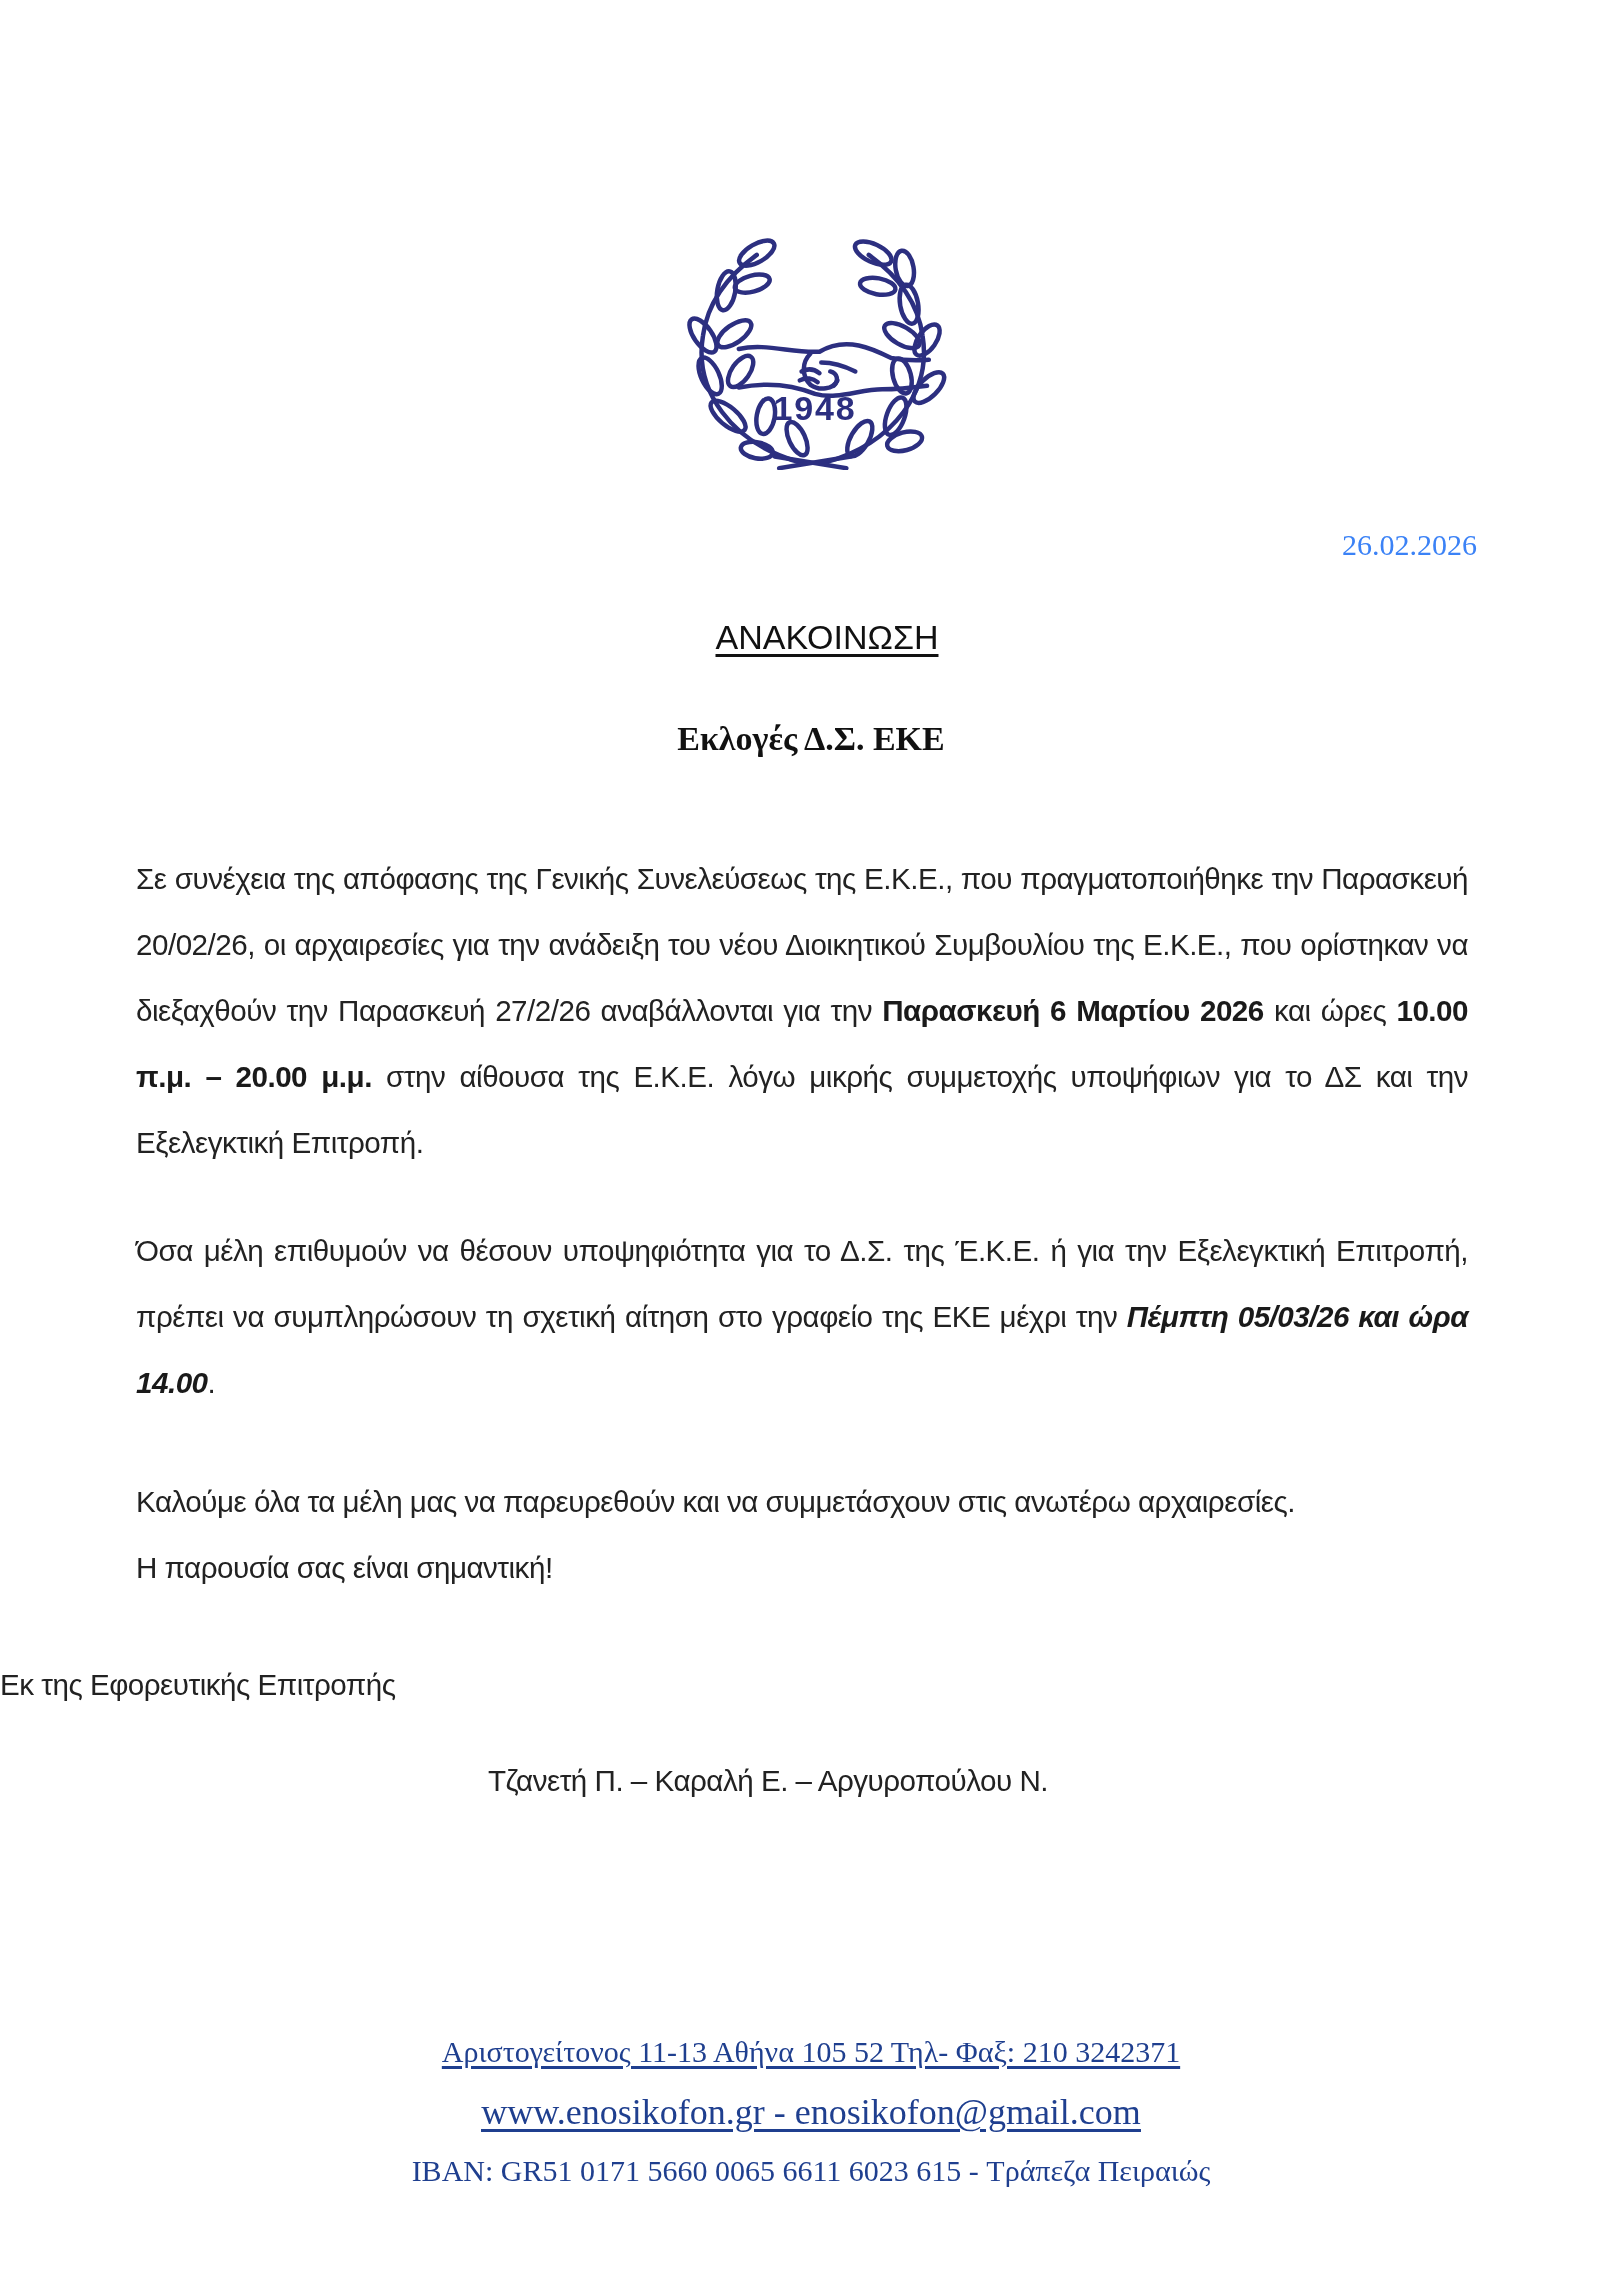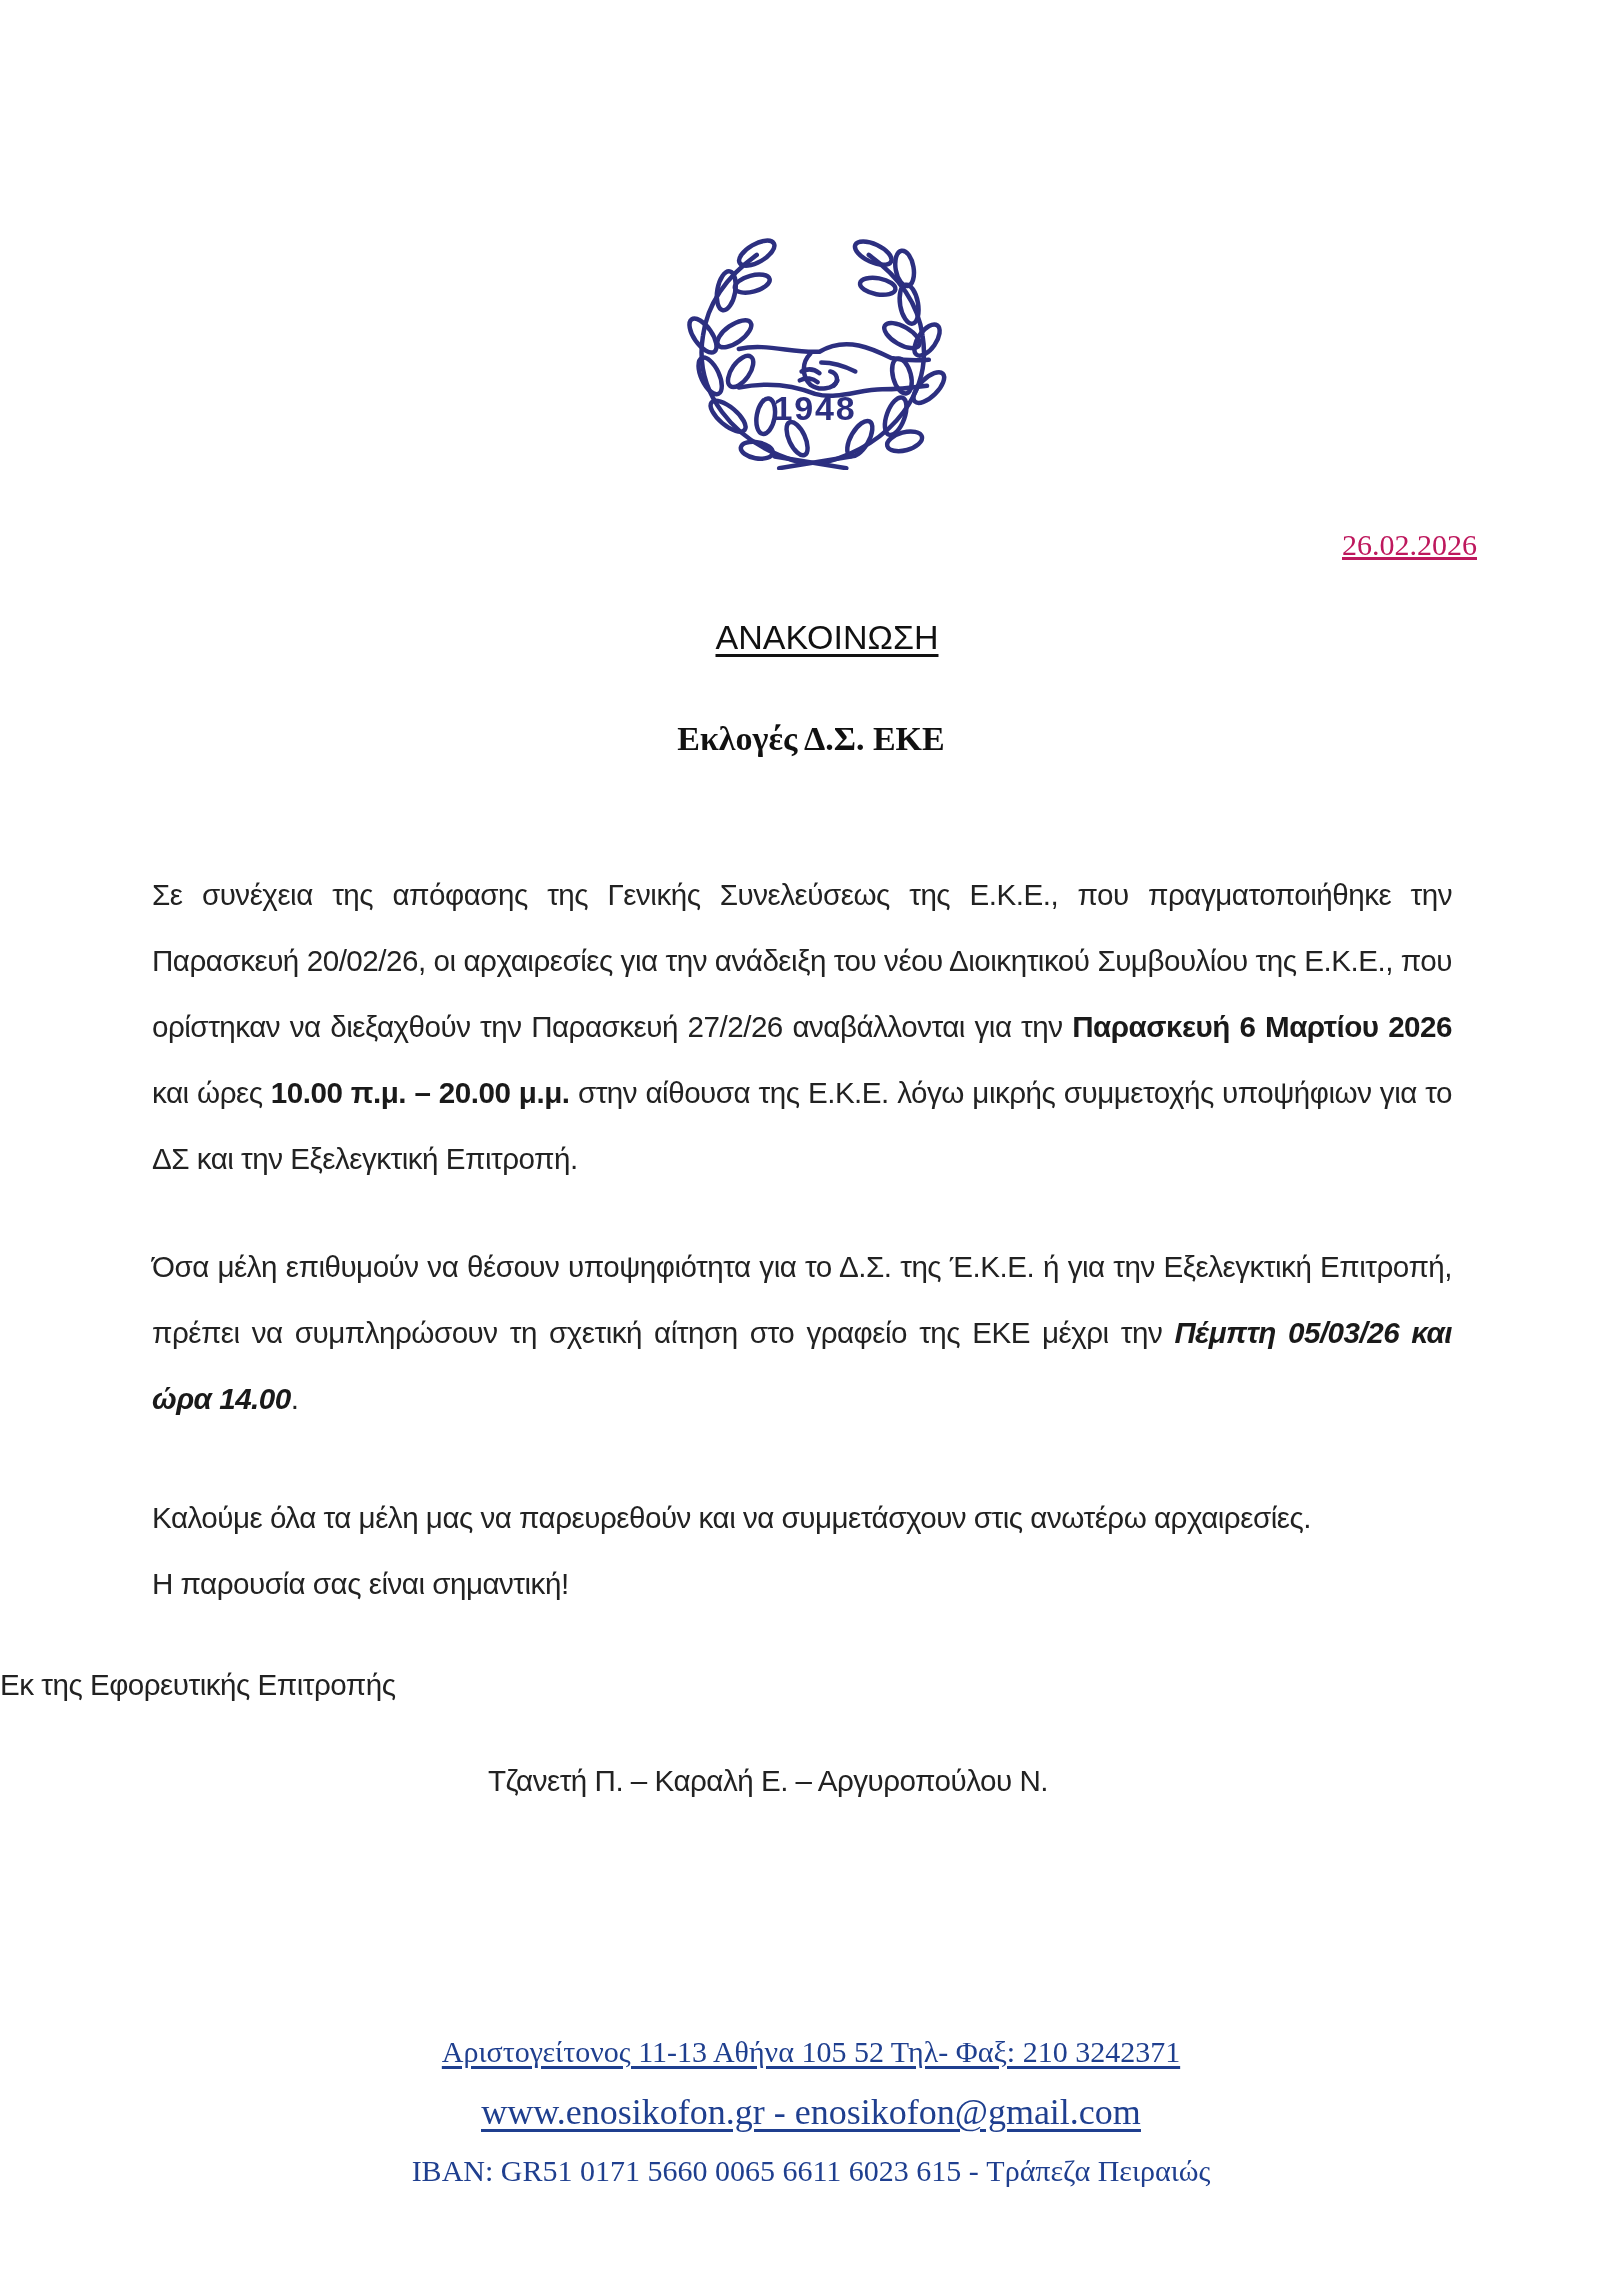--- a/index.html
+++ b/index.html
@@ -2,31 +2,31 @@
 <html style="font-size:14.3px"><head>
 <meta charset="utf-8">
 <style>
   html, body { margin: 0; padding: 0; background: #ffffff; }
   body { width: 1622px; height: 2293px; position: relative; overflow: hidden; color: #1a1a1a; }
   .page { position: absolute; left: 0; top: 0; width: 1622px; height: 2293px; background: #fff; }
 
   .logo { position: absolute; left: 667px; top: 237px; width: 296px; height: 233px; }
   .logo svg { width: 100%; height: 100%; display: block; }
 
-  .date { position: absolute; right: 145px; top: 528px; font-family: "Liberation Serif", "DejaVu Serif", serif; font-size: 30px; color: #be185d; text-decoration: underline; }
+  .date { position: absolute; right: 145px; top: 528px; font-family: "Liberation Serif", "DejaVu Serif", serif; font-size: 30px; color: #3b82f6; }
 
   .title { position: absolute; left: 0; width: 1622px; top: 618px; text-align: center;
            font-family: "Liberation Sans", "DejaVu Sans", sans-serif; font-size: 34px; color: #111;
            text-decoration: underline; text-underline-offset: 5.4px; text-decoration-thickness: 2.7px; padding-left: 16px; }
   .subtitle { position: absolute; left: 0; width: 1622px; top: 697px; text-align: center;
               font-family: "Liberation Serif", "DejaVu Serif", serif; font-weight: bold; font-size: 34px; color: #111; margin-top: 23px; }
 
   .body { position: absolute; left: 136px; width: 1332px; font-family: "Liberation Sans", "DejaVu Sans", sans-serif;
           font-size: 29.6px; line-height: 66px; color: #222; text-align: justify; letter-spacing: -0.5px; }
-  .body p { margin: 16px; }
+  .body p { margin: 0; }
   .p1 { top: 846px; }
   .p2 { top: 1218px; }
   .p3 { top: 1469px; text-align: left; }
   .body .b { font-weight: bold; color: #1a1a1a; }
   .body .bi { font-weight: bold; font-style: italic; color: #1a1a1a; }
   .line-break { display: block; }
 
   .sig1 { position: absolute; left: 0; width: 1622px; top: 1668px; text-align: left;
           font-family: "Liberation Sans", "DejaVu Sans", sans-serif; font-size: 29.6px; color: #222; letter-spacing: -0.5px; }
   .sig2 { position: absolute; left: 0; width: 1536px; top: 1764px; text-align: center;

